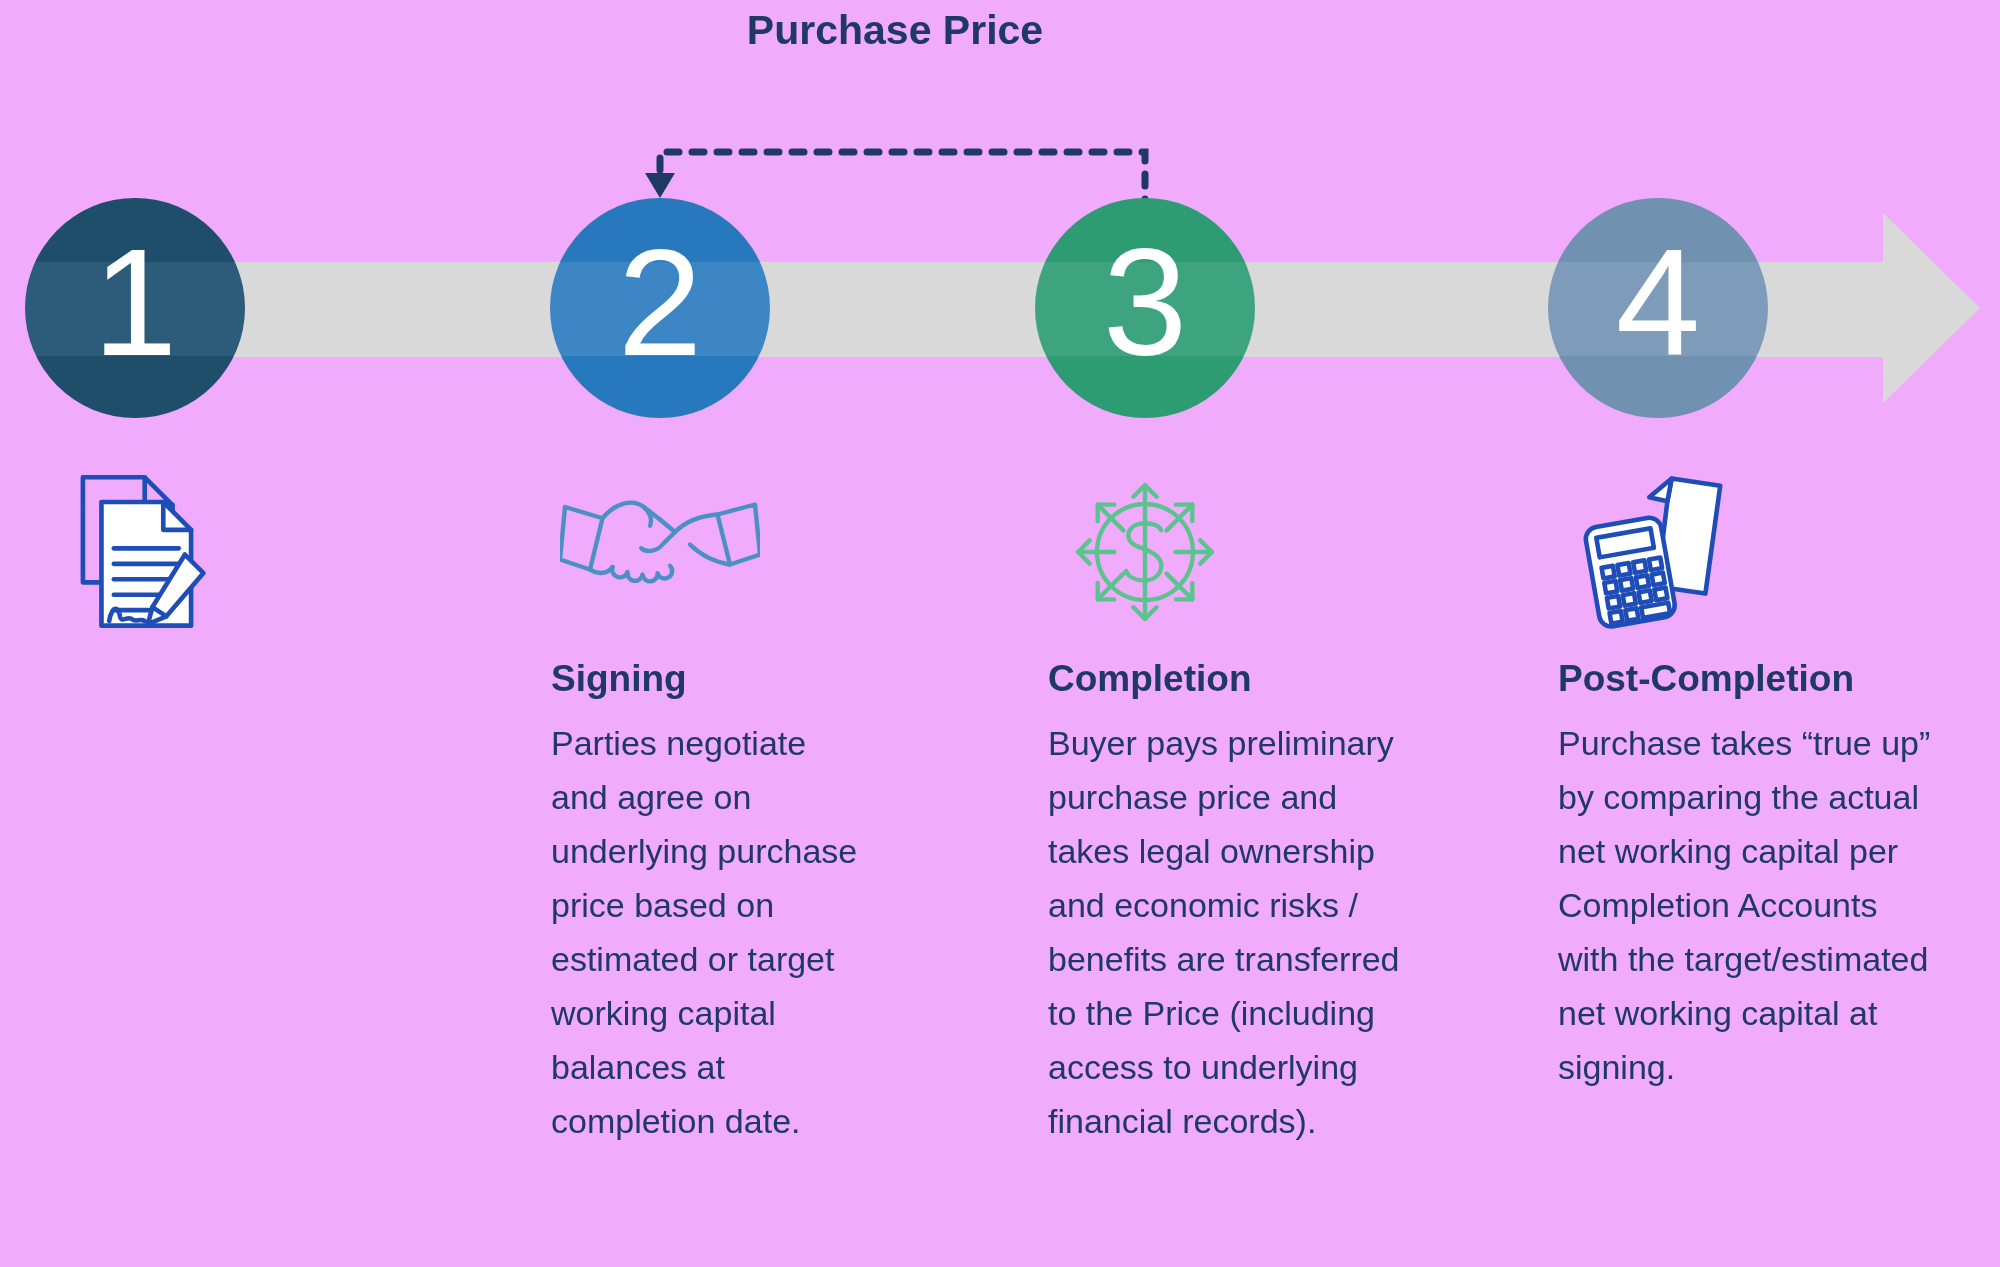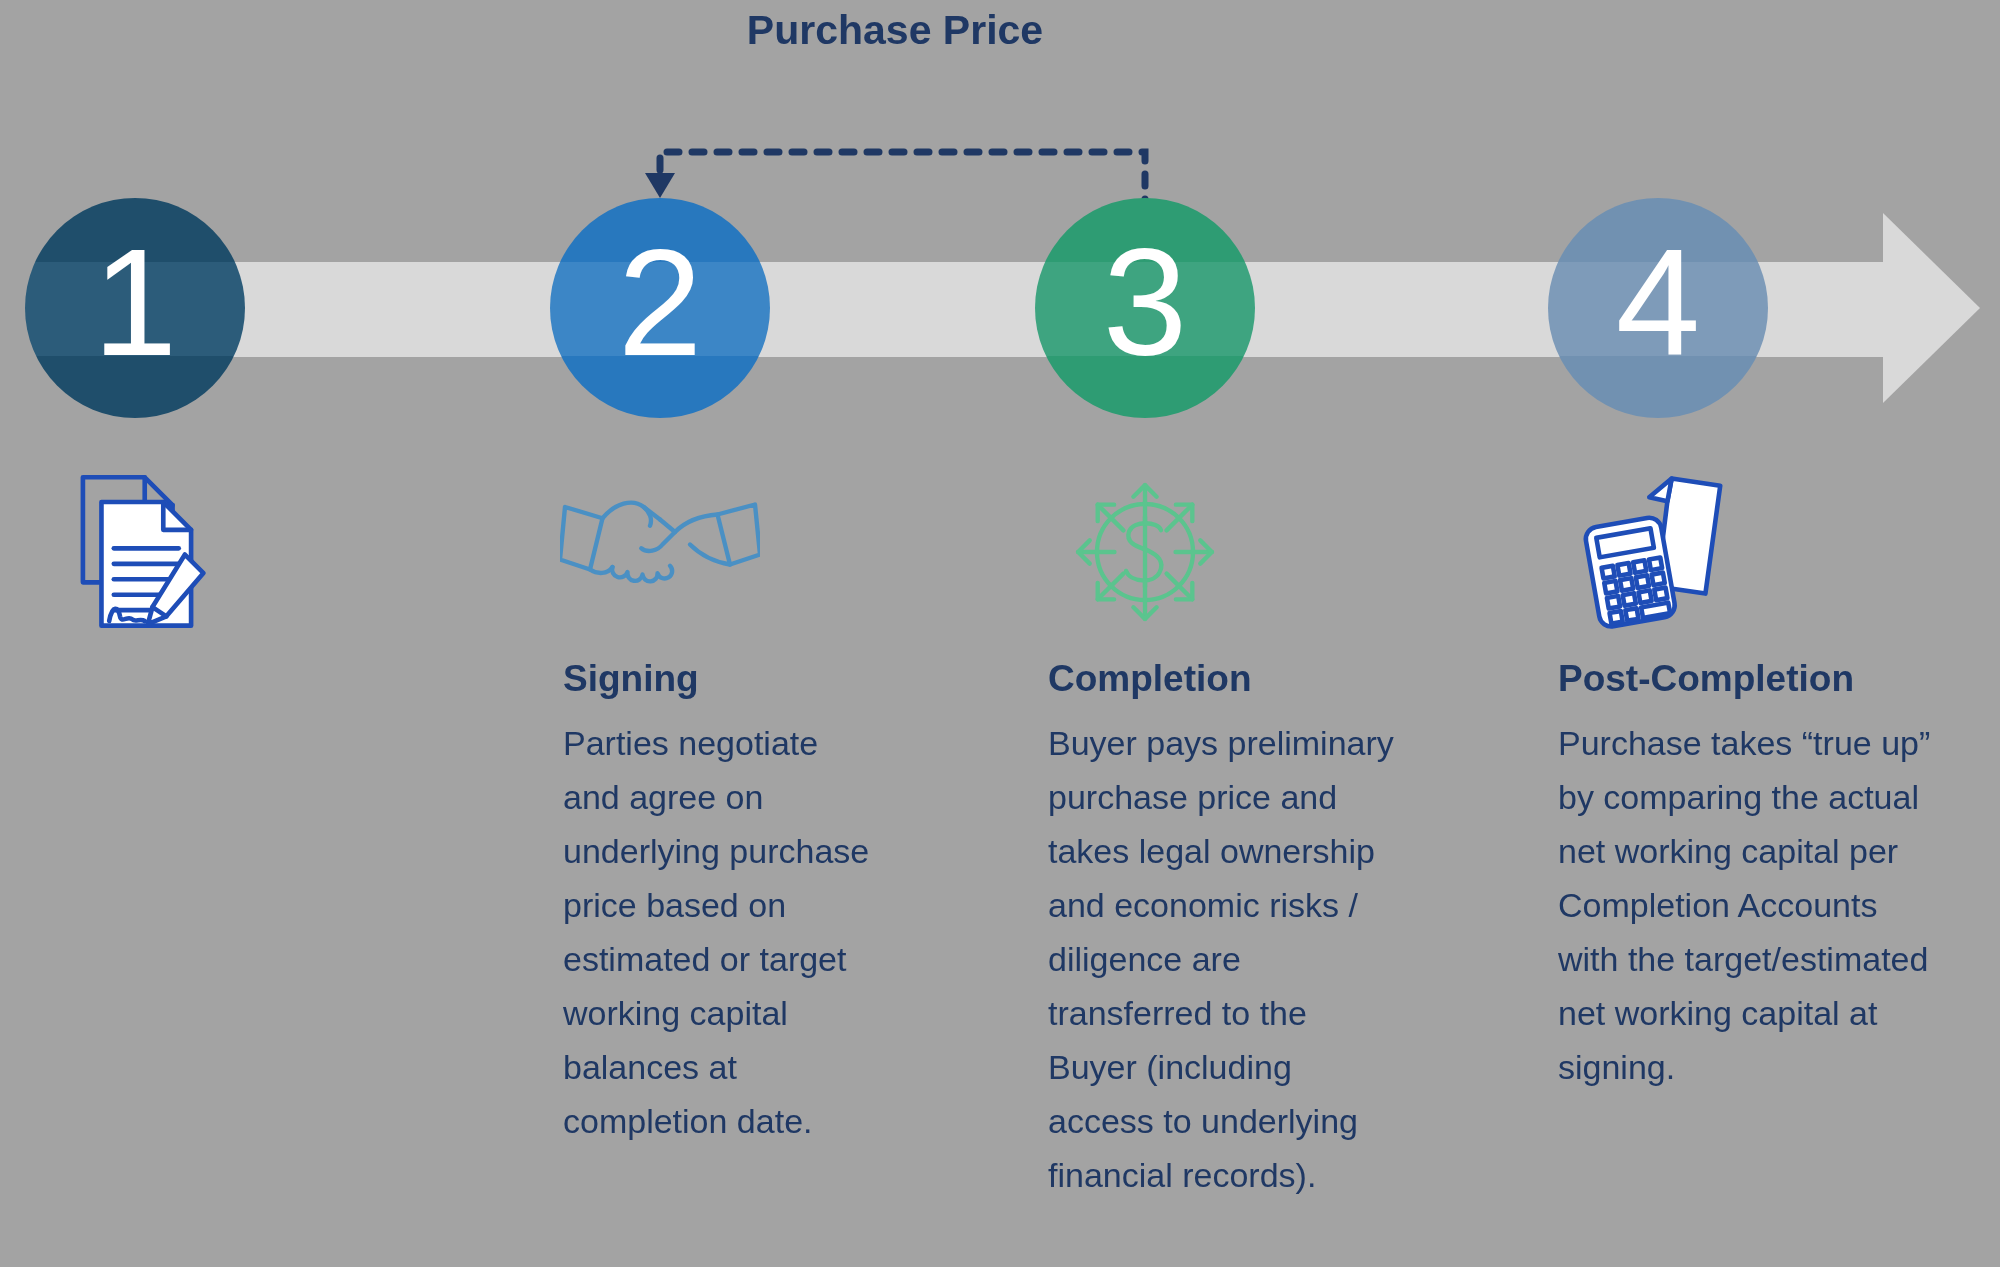--- a/index.html
+++ b/index.html
@@ -1,18 +1,18 @@
 <!DOCTYPE html>
 <html><head>
 <meta charset="utf-8">
 <style>
   html,body { margin:0; padding:0; background:#ffffff; }
   .canvas {
     position:relative; width:2000px; height:1267px; overflow:hidden;
-    background:#a3a3a3;
+    background:#f0abfc;
     font-family:"Liberation Sans", sans-serif;
   }
   .page-title {
     position:absolute; left:895px; top:6px; transform:translateX(-50%);
     text-align:center; font-size:41px; line-height:48px; font-weight:700;
     white-space:nowrap;
   }
   .bracket-svg { position:absolute; left:0; top:0; }
   .band { position:absolute; left:70px; top:262px; width:1813px; height:95px; }
   .band-arrow {
@@ -154,26 +154,26 @@
           <rect x="31.5" y="81" width="7.5" height="7"></rect>
           <rect x="42" y="81" width="7.5" height="7"></rect>
           <rect x="52.5" y="81" width="7.5" height="7"></rect>
         <rect x="21" y="91" width="7.5" height="7"></rect>
           <rect x="31.5" y="91" width="7.5" height="7"></rect>
           <rect x="42" y="91" width="18" height="7"></rect>
       </g>
     </g>
   </svg>
 
-  <div class="step-text" style="left:551px; width:312px;margin-left:12px;">
+  <div class="step-text" style="left:551px; width:312px;">
     <h3 class="step-heading">Signing</h3>
     <p class="step-body">Parties negotiate and agree on underlying purchase price based on estimated or target working capital balances at completion date.</p>
   </div>
   <div class="step-text" style="left:1048px; width:352px;">
     <h3 class="step-heading">Completion</h3>
-    <p class="step-body">Buyer pays preliminary purchase price and takes legal ownership and economic risks / diligence are transferred to the Buyer (including access to underlying financial records).</p>
+    <p class="step-body">Buyer pays preliminary purchase price and takes legal ownership and economic risks / benefits are transferred to the Price (including access to underlying financial records).</p>
   </div>
   <div class="step-text" style="left:1558px; width:388px;">
     <h3 class="step-heading">Post-Completion</h3>
     <p class="step-body">Purchase takes “true up” by comparing the actual net working capital per Completion Accounts with the target/estimated net working capital at signing.</p>
   </div>
 
 </div>
 
 </body></html>

